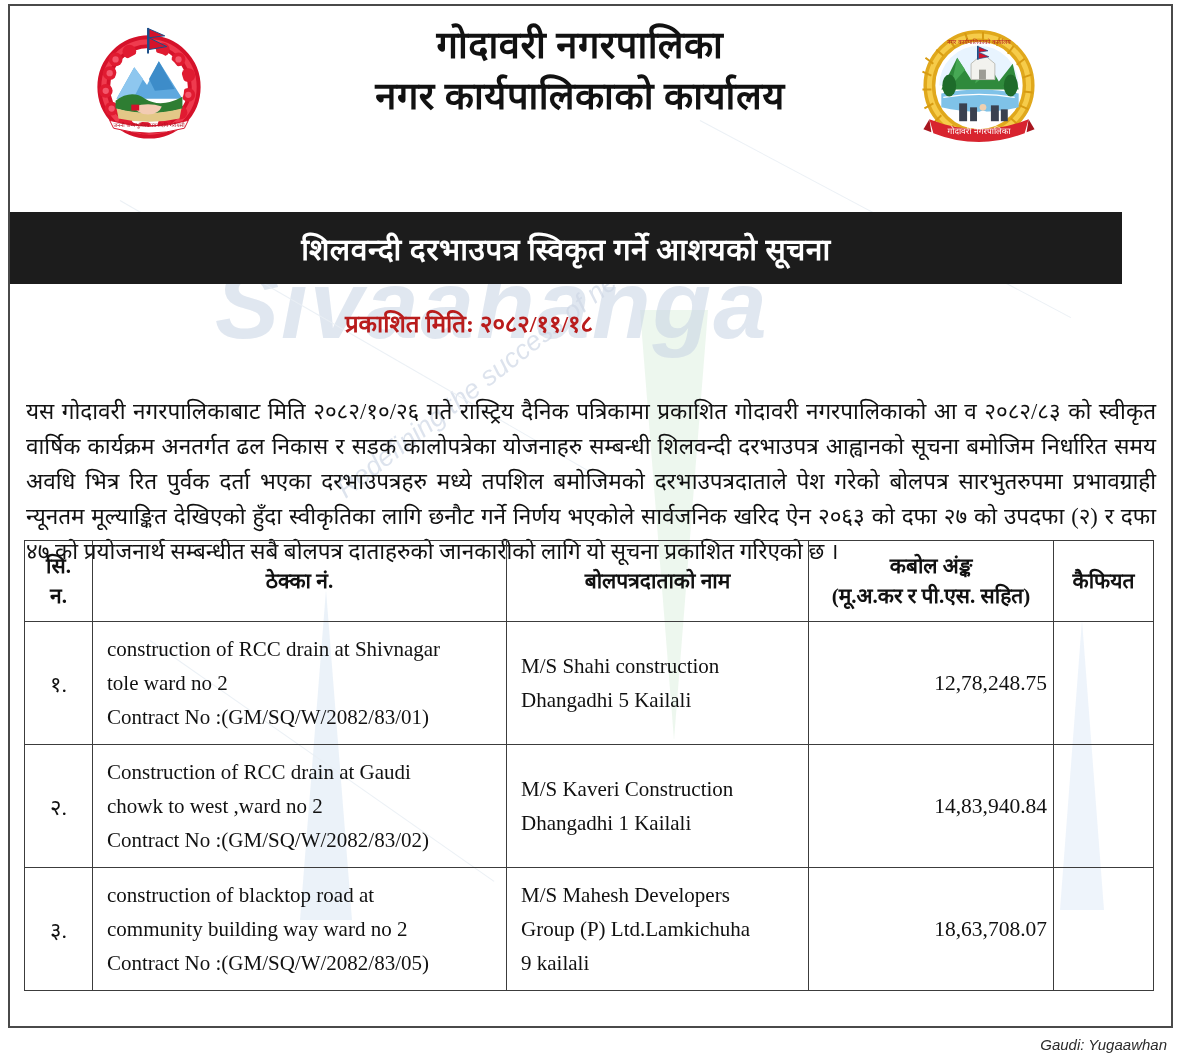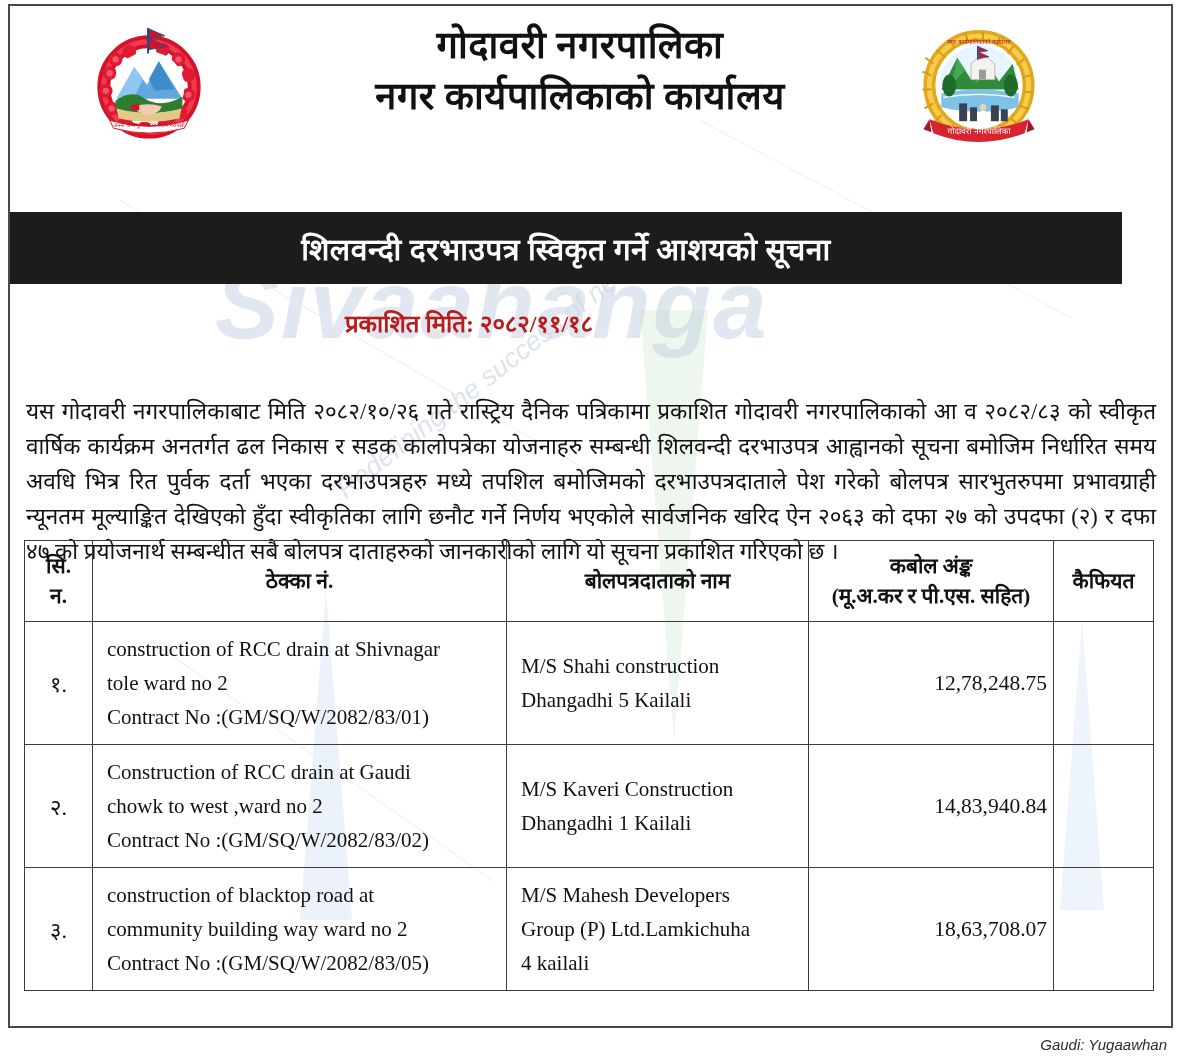--- a/index.html
+++ b/index.html
@@ -494,21 +494,21 @@
       <tr>
         <td class="cell-sn">३.</td>
         <td class="cell-text">
           <span class="cline">construction of blacktop road at</span>
           <span class="cline">community building way ward no 2</span>
           <span class="cline">Contract No :(GM/SQ/W/2082/83/05)</span>
         </td>
         <td class="cell-text">
           <span class="cline">M/S Mahesh Developers</span>
           <span class="cline">Group (P) Ltd.Lamkichuha</span>
-          <span class="cline">4 kailali</span>
+          <span class="cline">9 kailali</span>
         </td>
         <td class="cell-amt">18,63,708.07</td>
         <td class="cell-rem"></td>
       </tr>
     </tbody>
   </table>
 
 
   <div class="source">Gaudi: Yugaawhan</div>
 

